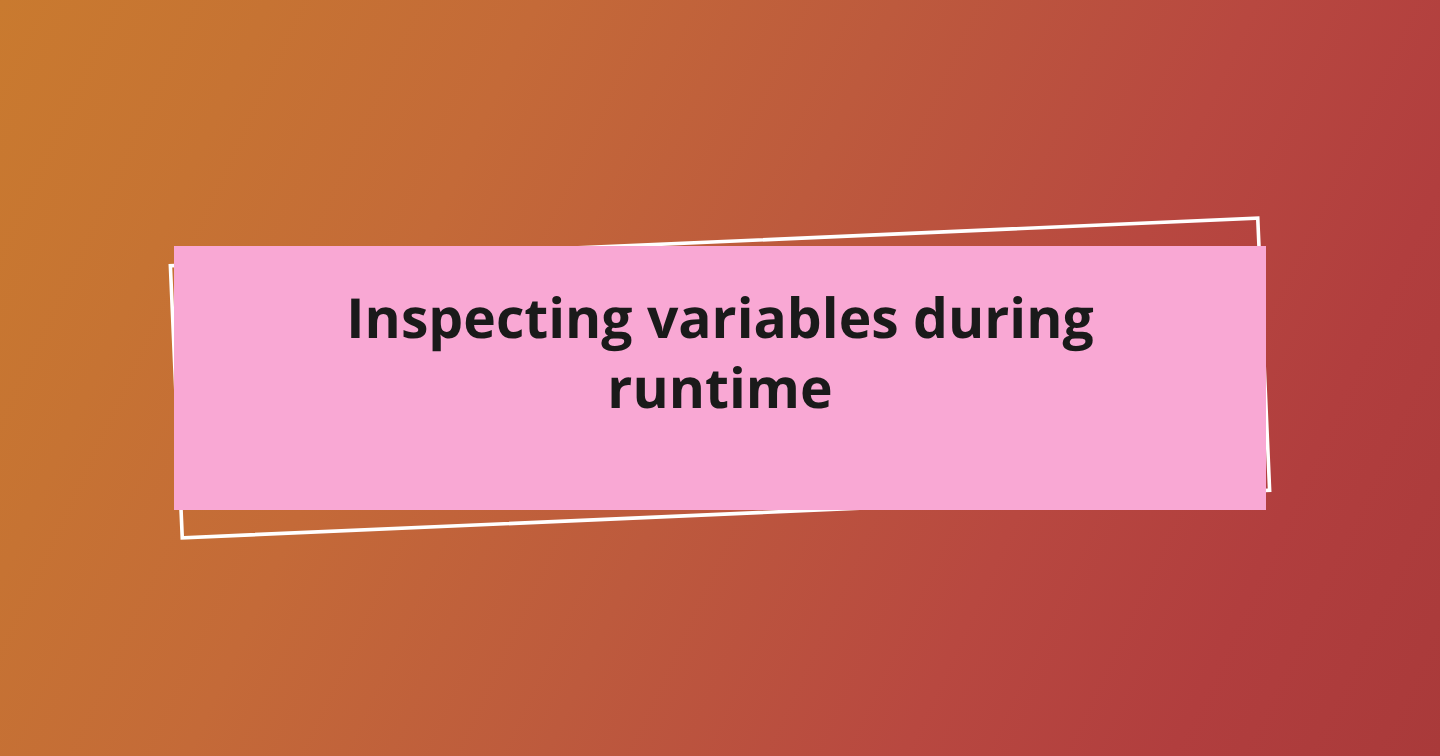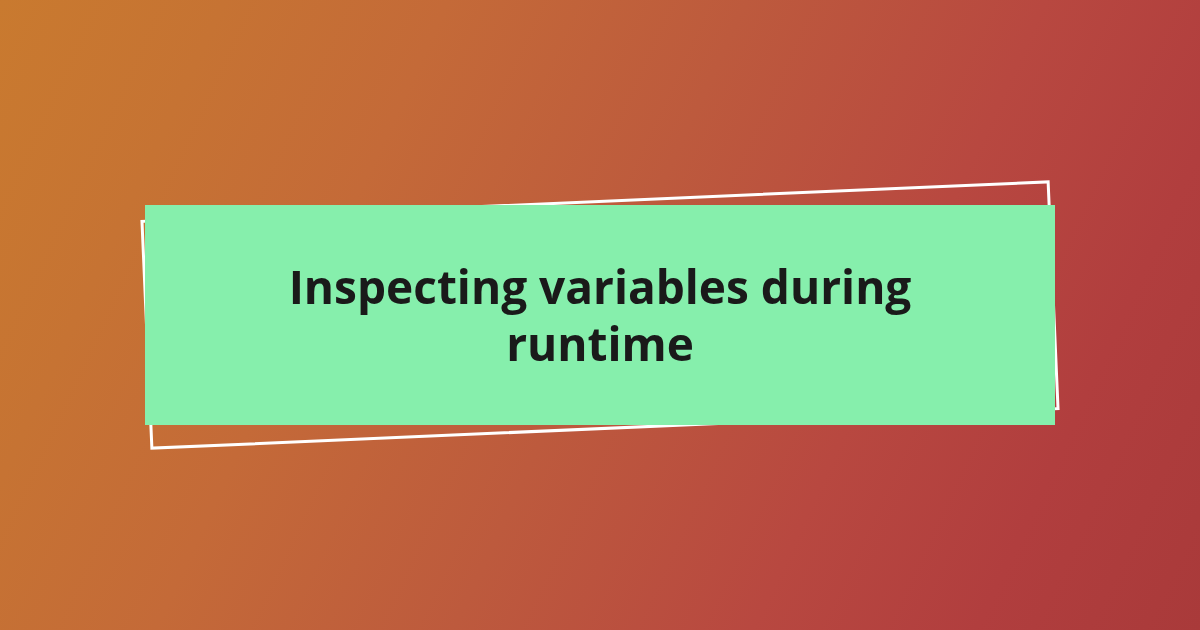--- a/index.html
+++ b/index.html
@@ -26,29 +26,28 @@
       position: absolute;
       width: 910px;
       height: 230px;
       border: 3px solid #ffffff;
       transform: rotate(-2.5deg);
       top: 5px;
       left: 0;
     }
     .title-card {
       position: absolute;
-      background: #86efac;
+      background: #f9a8d4;
       width: 910px;
       height: 220px;
       top: 10px;
       left: 0;
       display: flex;
-      align-items: center;
       justify-content: center;
-      padding: 20px 80px;
+      padding: 32px 80px;
     }
     .title-text {
       font-size: 46px;
       font-weight: 700;
       color: #1a1a1a;
       text-align: center;
       line-height: 1.25;
     }
   </style>
 </head>

